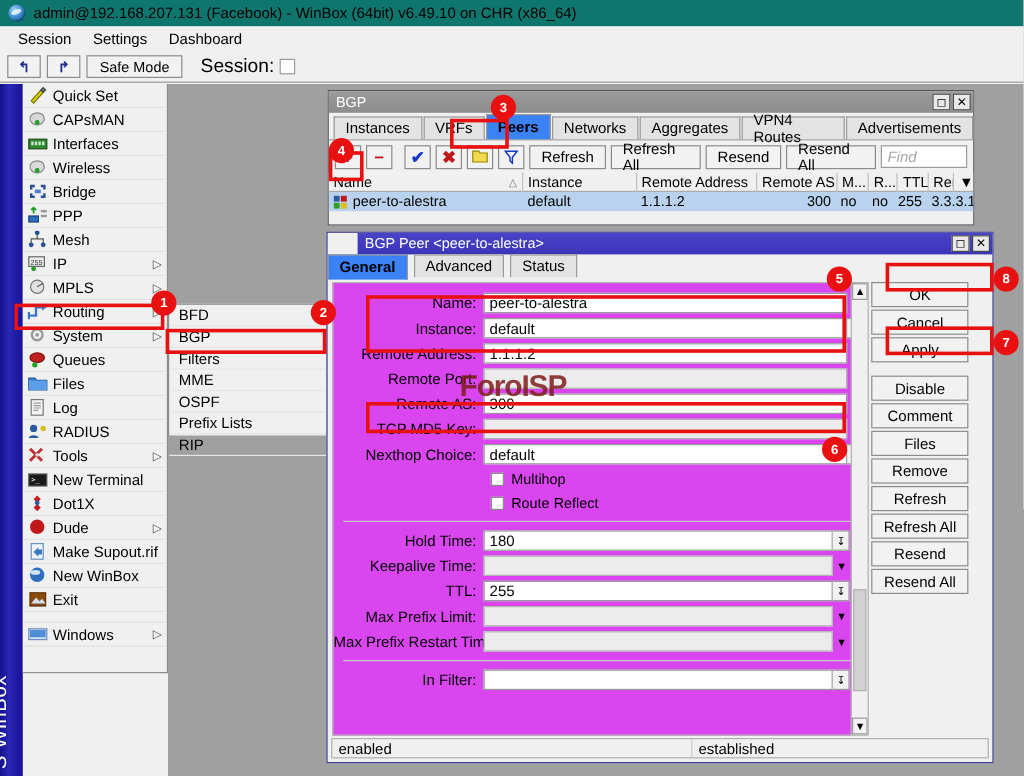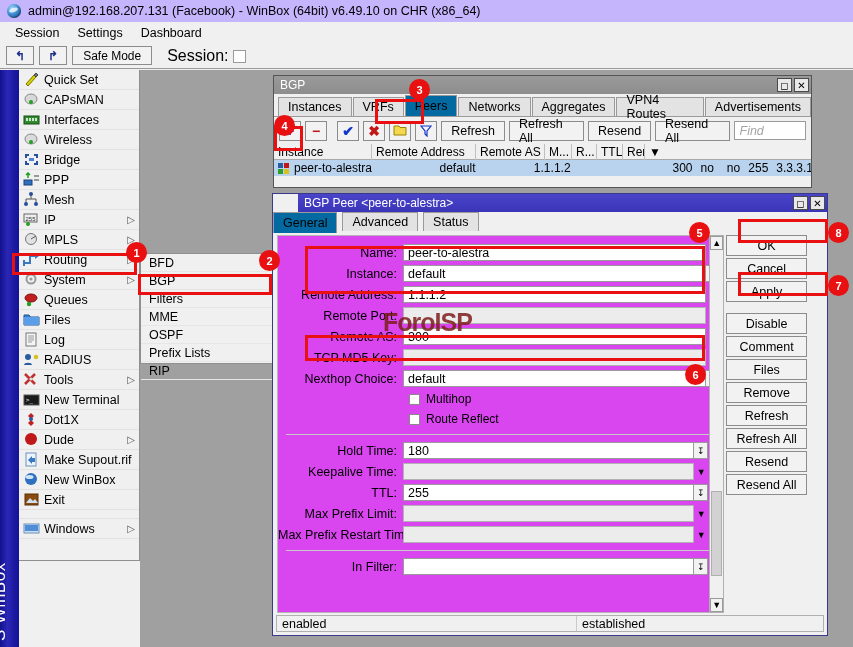--- a/index.html
+++ b/index.html
@@ -12,21 +12,21 @@
     background: #f0f0f0;
     overflow: hidden;
     position: relative;
     user-select: none;
   }
   .app { position:absolute; inset:0; background:#f0f0f0; }
 
   
   .titlebar {
     height: 22px; display:flex; align-items:center; gap:7px;
-    padding-left: 7px; background:#c4b5fd; font-size:12.5px;
+    padding-left: 7px; background:#0f766e; font-size:12.5px;
   }
   .tb-logo {
     width:14px;height:14px;border-radius:50%;
     background: radial-gradient(circle at 35% 30%, #9fd4f5 0%, #3f8fd2 45%, #0b3d7a 100%);
     box-shadow: inset -1px -1px 1px rgba(0,0,0,.3);
     position:relative;
   }
   .tb-logo:after{
     content:""; position:absolute; left:2px; top:4px; width:9px; height:4px;
     border-radius:50%; background:#fff; opacity:.75; transform:rotate(-20deg);
@@ -97,21 +97,21 @@
   .bgp-title {
     height:18px; background:linear-gradient(180deg,#9a9a9a,#8d8d8d);
     display:flex; align-items:center; padding:0 2px 0 6px; color:#fff; font-size:12px;
   }
   .bgp-title .t { flex:1; }
   .wbtn { width:15px;height:14px;border:1px solid #4a4a4a;background:#e9e9e9;color:#000;
           font-size:10px;display:flex;align-items:center;justify-content:center;margin-left:2px;}
   .tabs { height:23px; display:flex; align-items:flex-end; padding-left:4px; gap:1px; border-bottom:1px solid #9a9a9a;}
   .tab { height:19px; padding:0 9px; border:1px solid #9a9a9a; border-bottom:none;
          background:#e3e3e3; display:flex; align-items:center; font-size:12.5px; }
-  .tab.active { background:#0369a1; height:21px; position:relative; z-index:2; }
+  .tab.active { background:#3b82f6; height:21px; position:relative; z-index:2;font-weight:bold; }
   .bgp-tools { height:27px; display:flex; align-items:center; gap:4px; padding:0 5px; }
   .ibtn { width:24px;height:20px;border:1px solid #8c8c8c;background:#f2f2f2;
           display:flex;align-items:center;justify-content:center;font-size:14px;font-weight:bold;}
   .ibtn.sep-l { margin-left:6px; }
   .tbtn2 { height:20px;border:1px solid #8c8c8c;background:#f2f2f2;padding:0 9px;
            display:flex;align-items:center;font-size:12.5px;}
   .findbox { margin-left:auto; width:79px;height:19px;border:1px solid #9a9a9a;background:#fff;
              color:#a6a6a6; font-style:italic; font-size:12.5px; display:flex;align-items:center;padding-left:5px;}
 
   
@@ -500,20 +500,24 @@
           </svg>
       </div>
       <div class="tbtn2">Refresh</div>
       <div class="tbtn2">Refresh All</div>
       <div class="tbtn2">Resend</div>
       <div class="tbtn2">Resend All</div>
       <div class="findbox">Find</div>
     </div>
     <div class="ptable">
       <div class="prow phead">
+        <div class="c" style="width:168px;">
+            <span>Name</span>
+            <span class="sorticon">△</span>
+          </div>
         <div class="c" style="width:98px;">Instance</div>
         <div class="c" style="width:104px;">Remote Address</div>
         <div class="c" style="width:69px;">Remote AS</div>
         <div class="c" style="width:27px;">M...</div>
         <div class="c" style="width:25px;">R...</div>
         <div class="c" style="width:26px;">TTL</div>
         <div class="c" style="width:22px;">Rem</div>
         <div class="c" style="width:16px;border-right:none;">▼</div>
       </div>
       <div class="prow pbody">

